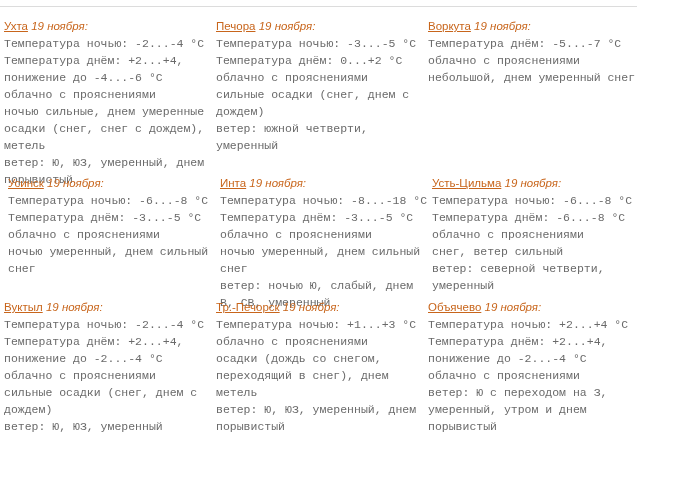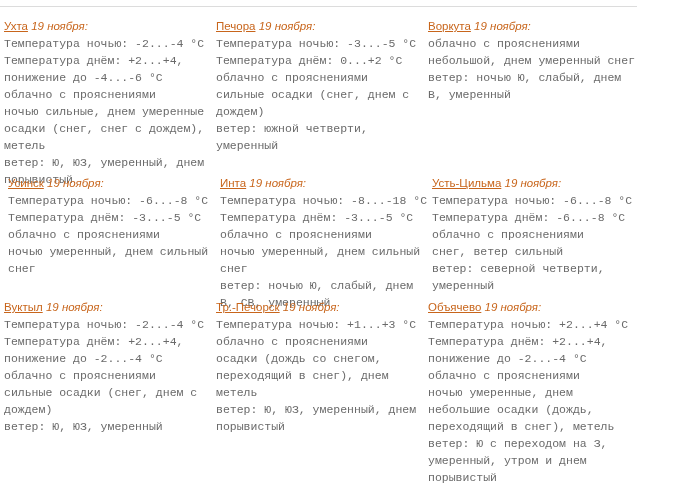--- a/index.html
+++ b/index.html
@@ -41,23 +41,23 @@
     <div class="cell">
       <div class="head"><a class="city">Печора</a> <span class="date">19 ноября:</span></div>
       <p>Температура ночью: -3...-5 °С</p>
       <p>Температура днём: 0...+2 °С</p>
       <p>облачно с прояснениями</p>
       <p>сильные осадки (снег, днем с дождем)</p>
       <p>ветер: южной четверти, умеренный</p>
     </div>
     <div class="cell">
       <div class="head"><a class="city">Воркута</a> <span class="date">19 ноября:</span></div>
+      <p>Температура днём: -5...-7 °С</p>
       <p>облачно с прояснениями</p>
       <p>небольшой, днем умеренный снег</p>
-      <p>ветер: ночью Ю, слабый, днем В, умеренный</p>
     </div>
   </div>
 
   <div class="row" style="height:124px;justify-content:flex-end;">
     <div class="cell">
       <div class="head"><a class="city">Усинск</a> <span class="date">19 ноября:</span></div>
       <p>Температура ночью: -6...-8 °С</p>
       <p>Температура днём: -3...-5 °С</p>
       <p>облачно с прояснениями</p>
       <p>ночью умеренный, днем сильный снег</p>
@@ -96,17 +96,16 @@
       <p>облачно с прояснениями</p>
       <p>осадки (дождь со снегом, переходящий в снег), днем метель</p>
       <p>ветер: Ю, ЮЗ, умеренный, днем порывистый</p>
     </div>
     <div class="cell">
       <div class="head"><a class="city">Объячево</a> <span class="date">19 ноября:</span></div>
       <p>Температура ночью: +2...+4 °С</p>
       <p>Температура днём: +2...+4,
 понижение до -2...-4 °С</p>
       <p>облачно с прояснениями</p>
-      <p>ночью умеренные, днем небольшие осадки (дождь, переходящий в снег), метель</p>
       <p>ветер: Ю с переходом на З, умеренный, утром и днем порывистый</p>
     </div>
   </div>
 </div>
 
 </body></html>

